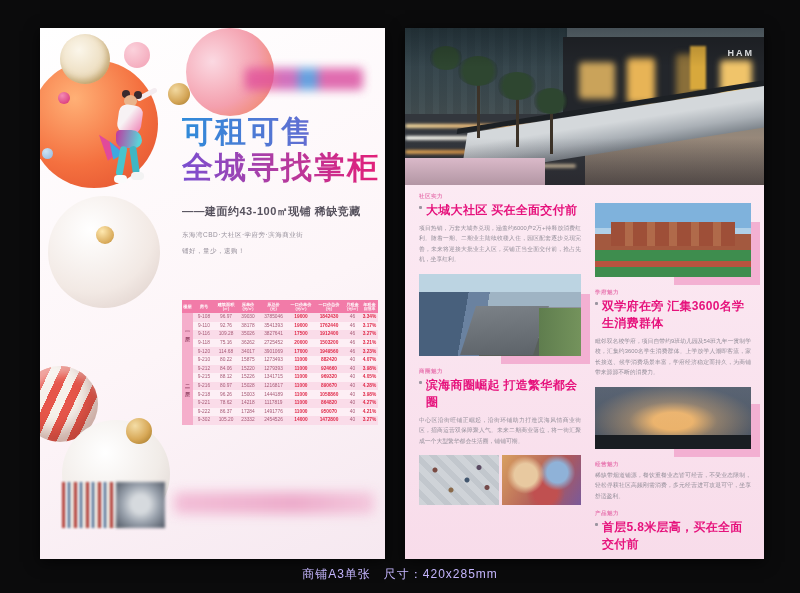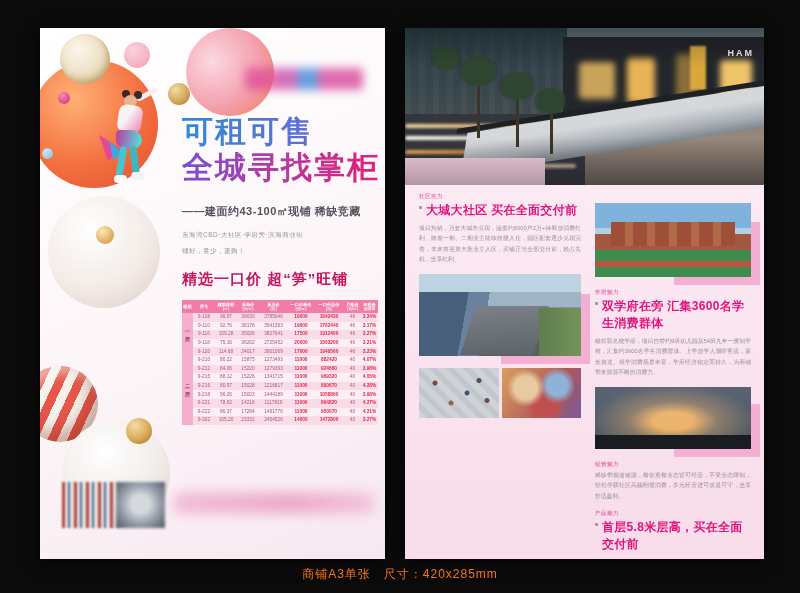--- a/index.html
+++ b/index.html
@@ -144,21 +144,21 @@
     radial-gradient(circle at 40% 70%,#8a6a4a 0 2px,transparent 3px),
     radial-gradient(circle at 75% 25%,#5a4a62 0 2px,transparent 3px),
     radial-gradient(circle at 85% 65%,#744a4a 0 2px,transparent 3px),
     repeating-linear-gradient(45deg,#cfd3d8 0 6px,#c2c7cd 6px 12px);filter:blur(.4px)}
   .p-shop{background:
     radial-gradient(circle at 30% 40%,#e8c9a0 0 18%,transparent 30%),
     radial-gradient(circle at 70% 35%,#8fb2d8 0 16%,transparent 28%),
     radial-gradient(circle at 55% 75%,#c05050 0 20%,transparent 34%),
     linear-gradient(120deg,#d8a060,#b05858 60%,#7a5a9a);filter:blur(.6px)}
 
-  .caption{position:absolute;left:0;right:0;top:566px;text-align:center;color:#f97316;font-size:12px;letter-spacing:1px}
+  .caption{position:absolute;left:0;right:0;top:566px;text-align:center;color:#c4b5fd;font-size:12px;letter-spacing:1px}
 </style>
 </head>
 <body>
 
 <div class="page page-left">
   <div class="sphere sp-orange"></div>
   <div class="sphere sp-cage"></div>
   <div class="sphere sp-pinkdot"></div>
   <div class="sphere sp-pinktop"></div>
   <div class="sphere sp-bigpink"></div>
@@ -185,21 +185,20 @@
   <div class="logo-blur"></div>
 
   <div class="title-block">
     <div class="title-line grad1">可租可售</div>
     <div class="title-line grad2">全城寻找掌柜</div>
   </div>
   <div class="subtitle">——建面约43-100㎡现铺 稀缺竞藏</div>
   <div class="addr1">东海湾CBD·大社区·学府旁·滨海商业街</div>
   <div class="addr2">铺好，量少，速购！</div>
 
-  <div class="table-title">精选一口价 超“笋”旺铺</div>
 
   <table class="price-table">
     <colgroup>
       <col style="width:11px">
         <col style="width:22px">
         <col style="width:22px">
         <col style="width:22px">
       <col style="width:29px">
         <col style="width:26px">
         <col style="width:30px">
@@ -399,20 +398,25 @@
       <div class="sec-label">社区实力</div>
       <div class="sec-head">大城大社区 买在全面交付前</div>
       <div class="sec-body">项目热销，万套大城齐兑现，涵盖约6000户2万+待释放消费红利。随着一期、二期业主陆续收楼入住，园区配套逐步兑现完善，未来将迎接大批业主入区，买铺正当全面交付前，抢占先机，坐享红利。</div>
     </div>
     <div class="img-wrap">
       <div class="img img-street">
         <div class="rd"></div>
           <div class="gn"></div>
       </div>
     </div>
+    <div class="sec">
+      <div class="sec-label">商圈魅力</div>
+      <div class="sec-head">滨海商圈崛起 打造繁华都会圈</div>
+      <div class="sec-body">中心区沿街旺铺正崛起，沿街环铺助力打造滨海风情商业街区，招商运营双保障聚人气。未来二期商业落位，将一街汇聚成一个大型繁华都会生活圈，铺铺可期。</div>
+    </div>
     <div class="pair">
       <div class="p-img p-crowd"></div>
       <div class="p-img p-shop"></div>
     </div>
   </div>
 
   <div class="col col-right">
     <div class="img-wrap" style="margin-top:10px">
       <div class="img img-school">
           <div class="bld"></div>

